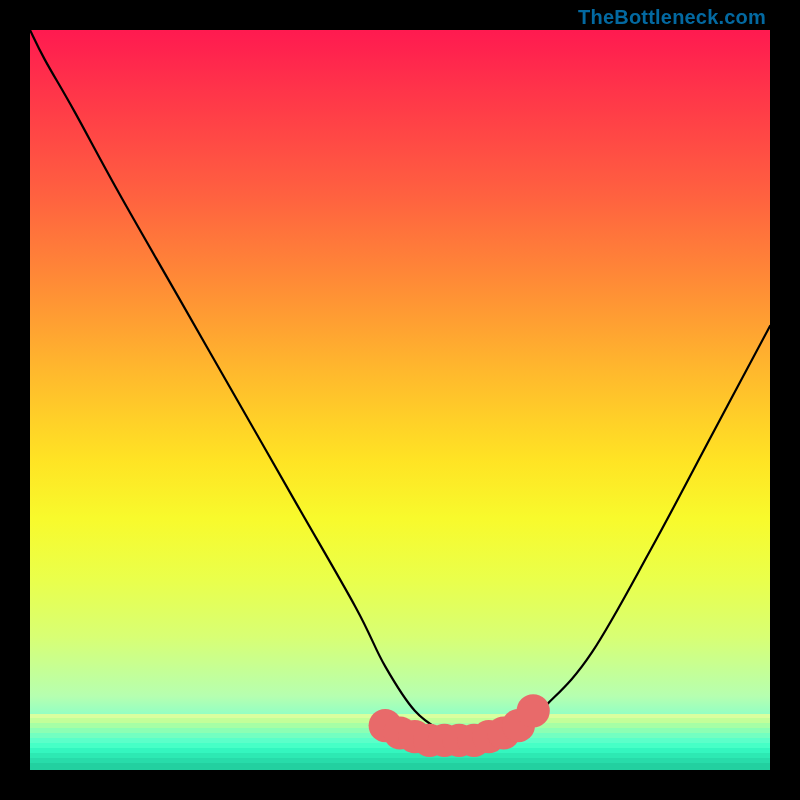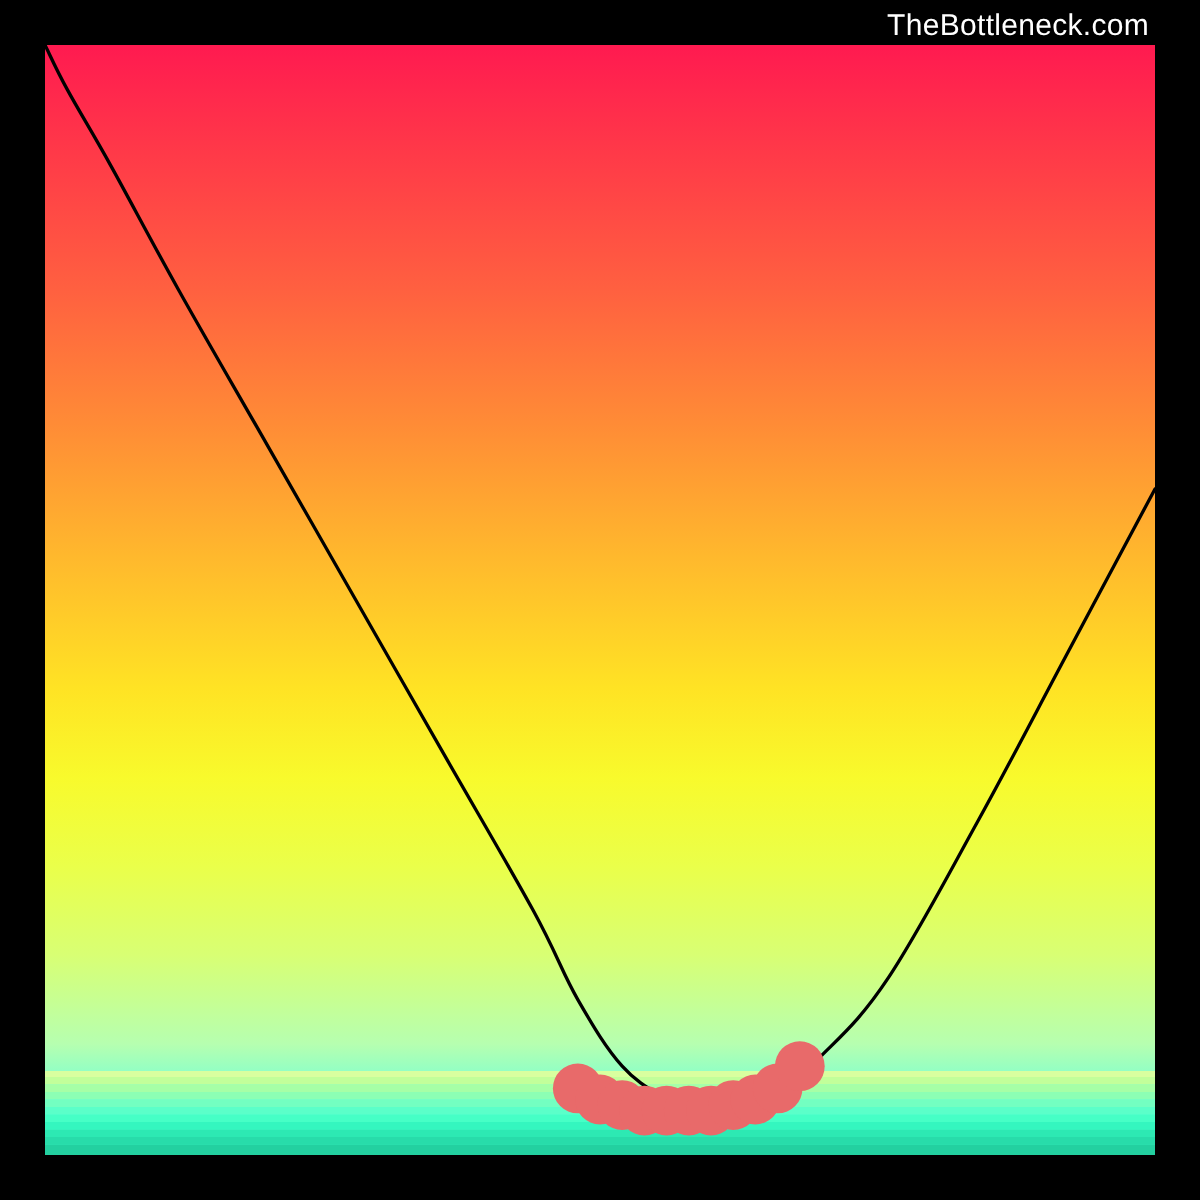--- a/index.html
+++ b/index.html
@@ -46,23 +46,23 @@
     height: 56px;
     pointer-events: none;
   }
   .green-bands div {
     width: 100%;
   }
   .watermark {
     position: absolute;
     top: 6px;
     right: 34px;
-    color: #ffffff;
+    color: #0369a1;
     font-size: 20px;
-    font-weight: 400;
+    font-weight: 700;
     letter-spacing: 0.2px;
   }
   svg.curve {
     position: absolute;
     left: 0;
     top: 0;
     width: 100%;
     height: 100%;
     overflow: visible;
   }

